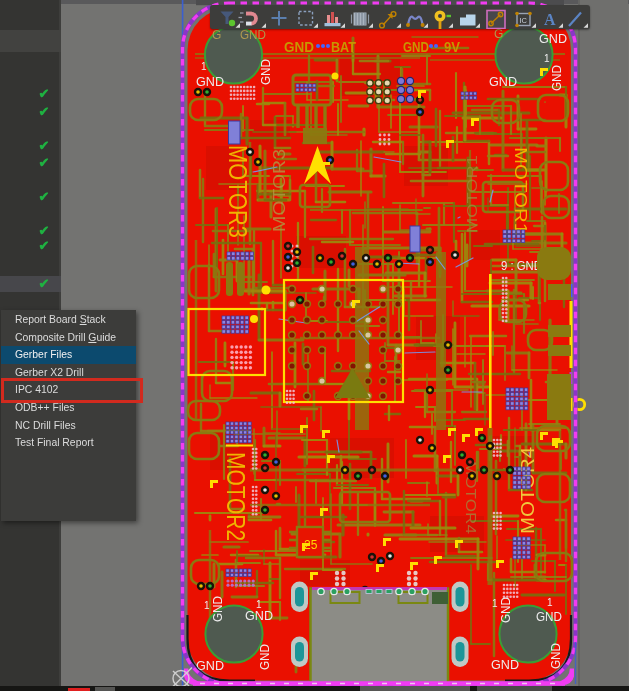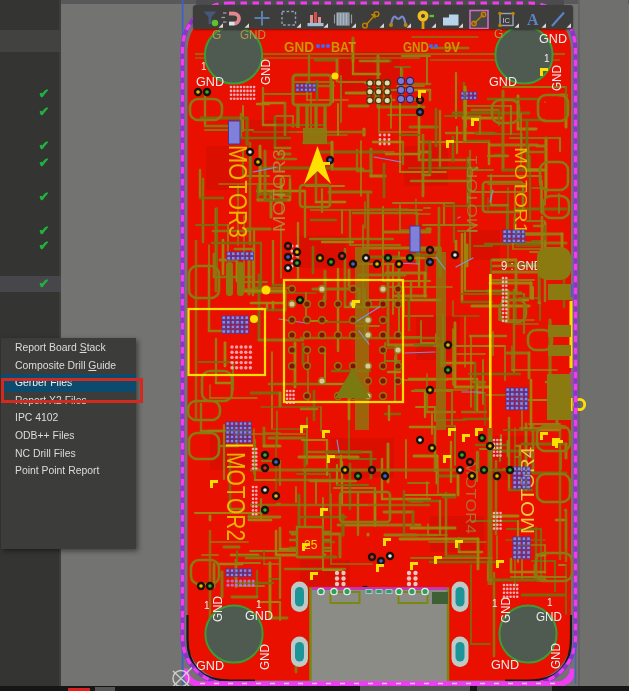--- a/index.html
+++ b/index.html
@@ -11,24 +11,24 @@
 .chk { position:absolute; left:36px; width:16px; text-align:center; color:#1fb141;
   font-size:13px; font-weight:bold; }
 #rightshadow { position:absolute; left:578px; top:0; width:2px; height:686px; background:#646462; }
 #rightgray { position:absolute; left:580px; top:0; width:48px; height:686px; background:#6f6f6d; }
 #bottomstrip { position:absolute; left:0; top:686px; width:629px; height:5px; background:#161614; }
 #bottomstrip .r { position:absolute; left:68px; top:2px; width:22px; height:3px; background:#e02020; }
 #bottomstrip .g1 { position:absolute; left:95px; top:1px; width:20px; height:4px; background:#555553; }
 #bottomstrip .g2 { position:absolute; left:360px; top:0; width:110px; height:5px; background:#565654; }
 #bottomstrip .g3 { position:absolute; left:477px; top:0; width:75px; height:5px; background:#4a4a48; }
 #pcb { position:absolute; left:0; top:0; }
-#toolbar { position:absolute; left:193px; top:5px; width:380px; height:24px; background:#3d3d3b;
+#toolbar { position:absolute; left:210px; top:5px; width:380px; height:24px; background:#3d3d3b;
   border-radius:3px; box-shadow:0 1px 2px rgba(0,0,0,0.4); }
 #menu { position:absolute; left:1px; top:310px; width:135px; height:211px; background:#3c3c3a;
-  box-shadow:2px 2px 5px rgba(0,0,0,0.45); padding-top:1px;margin-top:28px; }
+  box-shadow:2px 2px 5px rgba(0,0,0,0.45); padding-top:1px; }
 #menu div { height:17.6px; line-height:17.6px; padding-left:14px; font-size:10.4px; color:#dcdcdc;
   white-space:nowrap; }
 #menu div.hl { background:#0c4a6e; color:#f0f0f0; }
 #menu u { text-decoration:underline; text-underline-offset:1px; }
 #hlborder { position:absolute; left:0.5px; top:377.5px; width:142px; height:25.5px;
   border:3px solid #d22a1e; }
 </style></head>
 <body>
 <div id="topstrip"></div>
 <div id="rightshadow"></div>
@@ -1621,19 +1621,19 @@
       <circle cx="307" cy="8.5" r="1.8" fill="#c08200"></circle>
       <circle cx="320" cy="8.5" r="1.8" fill="#c08200"></circle>
       <circle cx="307" cy="20.5" r="1.8" fill="#c08200"></circle>
       <text x="334" y="20" font-size="16" font-weight="bold" fill="#5b84c4" font-family="Liberation Serif, serif">A</text>
       <line x1="359" y1="21" x2="371" y2="7.5" stroke="#5b84c4" stroke-width="2.2"></line>
     </svg></div>
 <div id="menu">
     <div>Report Board <u>S</u>tack</div>
     <div>Composite Drill <u>G</u>uide</div>
     <div class="hl">Gerber Files</div>
-    <div>Report X2 Files</div>
+    <div>Gerber X2 Drill</div>
     <div>IPC 4102</div>
     <div>ODB++ Files</div>
     <div>NC Drill Files</div>
-    <div>Point Point Report</div>
+    <div>Test Final Report</div>
   </div>
 <div id="hlborder"></div>
 
 </body></html>

